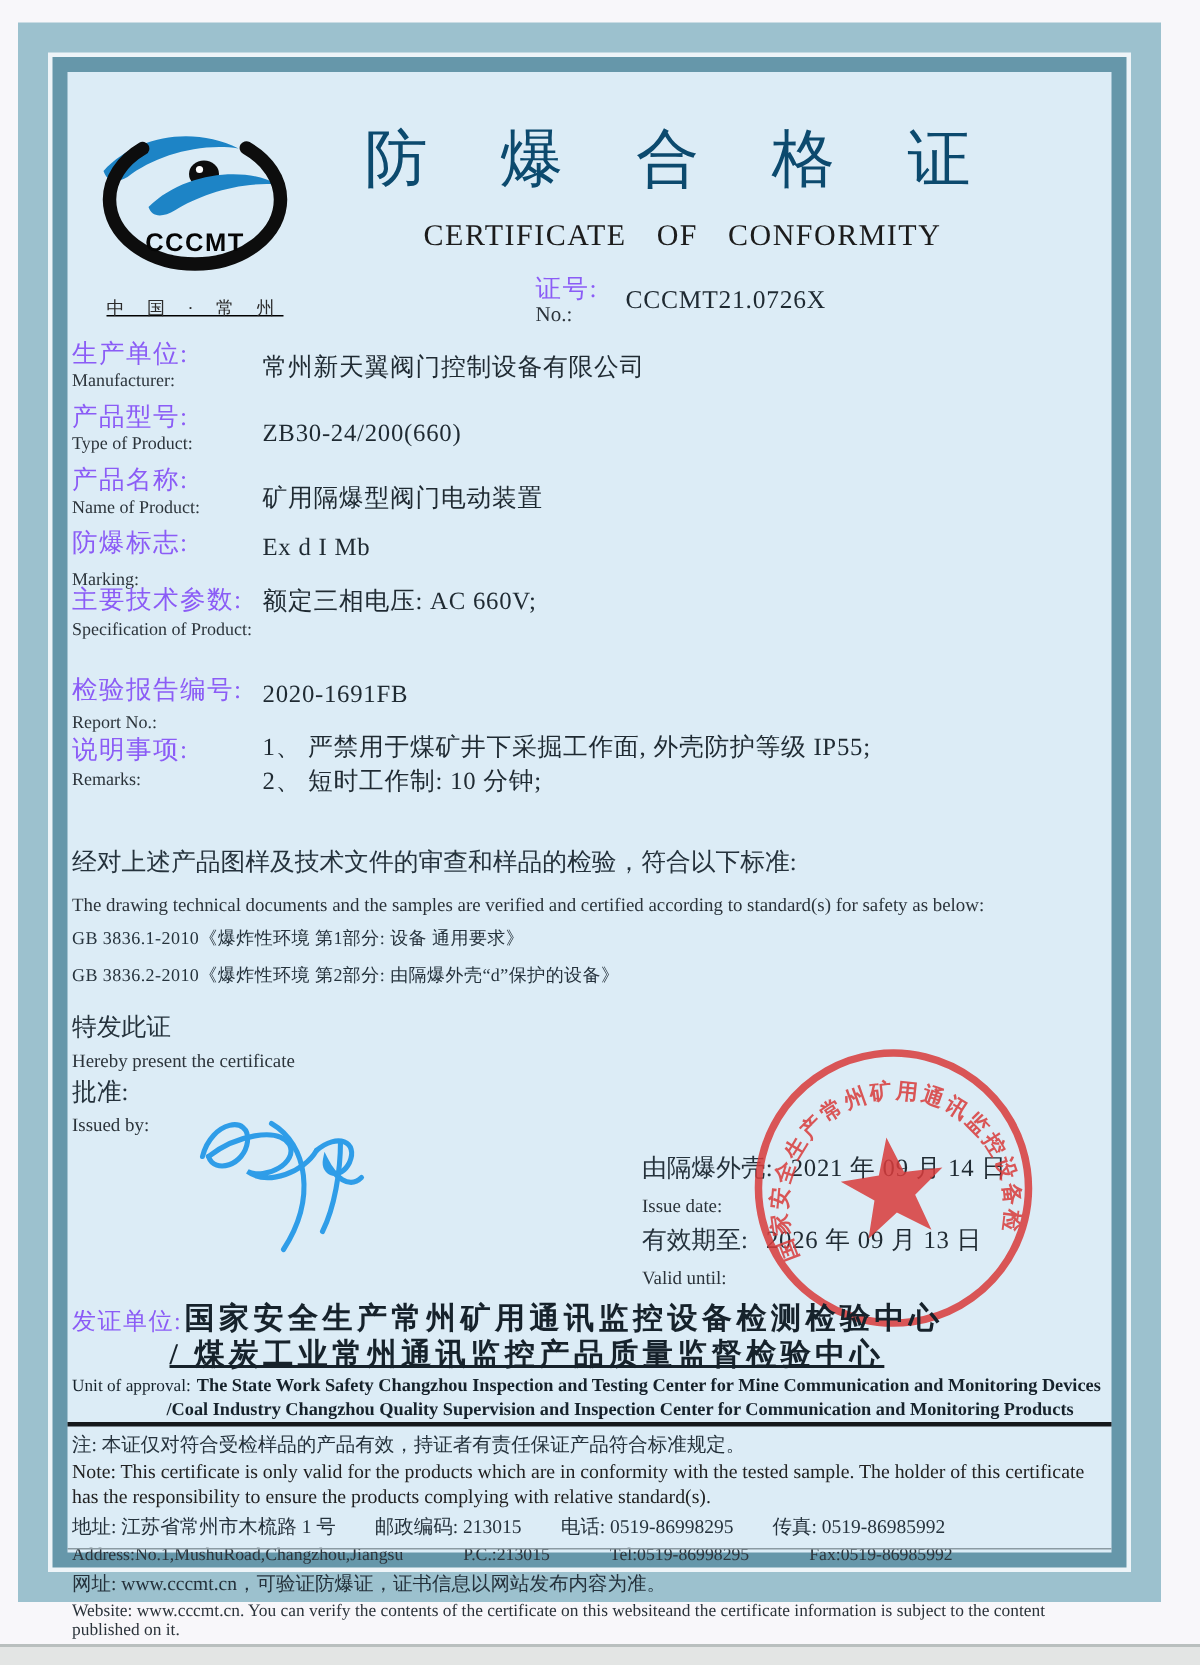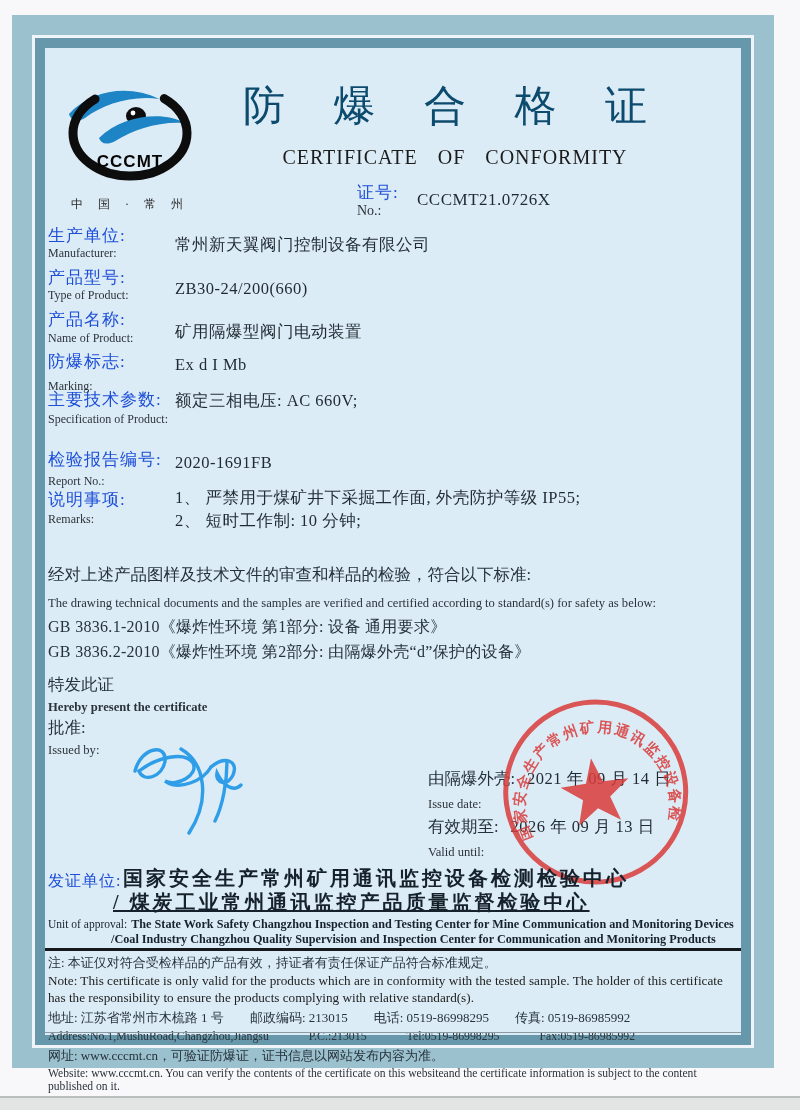--- a/index.html
+++ b/index.html
@@ -4,29 +4,29 @@
 <style>
   html,body{margin:0;padding:0;}
   body{width:800px;height:1110px;background:#ecebef;font-family:"Liberation Serif", serif;-webkit-font-smoothing:antialiased;}
   .scan{position:relative;width:800px;height:1110px;background:#f8f7fa;overflow:hidden;}
   .page-bottom-edge{position:absolute;left:0;top:1096px;width:800px;height:14px;background:#e3e5e4;border-top:2px solid #b9bfbe;}
   .band-outer{position:absolute;left:12px;top:15px;width:762px;height:1053px;background:#9cc1ce;}
   .band-gap{position:absolute;inset:20px;background:#eef4f8;}
   .band-inner{position:absolute;inset:3px;background:#6697aa;}
   .content{position:absolute;inset:10px;background:#dcecf6;}
   .abs{position:absolute;}
-  .cn{color:#1d4ed8;}
+  .cn{color:#8b5cf6;}
   .en{font-family:"Liberation Serif", serif;color:#2b333a;}
   .title-cn{font-size:42px;letter-spacing:10px;word-spacing:18px;color:#0c4a6e;text-align:center;font-weight:500;}
   .title-en{font-size:20px;word-spacing:14px;letter-spacing:1px;color:#1c1c1c;text-align:center;font-weight:500;}
   .lab-cn{font-size:17px;letter-spacing:1px;}
   .lab-en{font-size:12px;}
   .val{font-size:16.5px;color:#1f2a32;letter-spacing:.5px;}
   .small-cn{font-size:16.5px;color:#25323c;}
-  .std{font-size:16px;color:#25323c;letter-spacing:.3px;}
+  .std{font-size:12px;color:#25323c;letter-spacing:.3px;}
   .bold-cn{font-weight:bold;font-size:20px;letter-spacing:3px;color:#16222b;}
   .bold-en{font-weight:bold;font-size:12.2px;color:#16222b;}
   .rule-thick{height:3px;background:#15191c;}
   .rule-thin{height:1px;background:#8a9aa2;}
   .note-cn{font-size:13px;color:#25323c;}
   .note-en{font-size:13.2px;color:#222;line-height:1.3;}
   .foot-row{display:flex;gap:26px;align-items:center;}
   .foot-row-en{display:flex;gap:40px;}
   .logo-cn{font-size:12px;letter-spacing:6px;color:#2a2a2a;text-align:center;width:150px;}
   .sig-svg path{stroke:#2f9de8;stroke-width:3.4;fill:none;stroke-linecap:round;}
@@ -34,21 +34,21 @@
 </style>
 </head>
 <body>
 
 <div class="scan">
   <div class="band-outer">
     <div class="band-gap">
       <div class="band-inner">
         <div class="content">
 
-          <div class="abs" style="left:10px;top:30px;width:150px;">
+          <div class="abs" style="left:10px;top:30px;width:150px;text-decoration:underline;">
             <svg width="150" height="114" viewBox="0 0 150 114">
               <path d="M14,36 C36,12 74,6 104,21 C78,17 48,26 30,40 C21,45 16,42 14,36 Z" fill="#1d84c6"></path>
               <ellipse cx="81" cy="38" rx="10" ry="9" fill="#0d0d0d"></ellipse>
               <circle cx="78" cy="35" r="2.4" fill="#ffffff"></circle>
               <path d="M44,60 C68,36 110,33 130,45 C104,43 78,52 62,62 C52,68 46,66 44,60 Z" fill="#1d84c6"></path>
               <ellipse cx="75" cy="55" rx="57" ry="43" fill="none" stroke="#0d0d0d" stroke-width="9" stroke-dasharray="200 72 48" stroke-linecap="round"></ellipse>
               <text x="75" y="89" text-anchor="middle" font-size="17" font-weight="bold" fill="#060606" letter-spacing="1" font-family="Liberation Sans, sans-serif">CCCMT</text>
             </svg>
             <div class="logo-cn">中 国 · 常 州</div>
           </div>
@@ -96,21 +96,21 @@
             <div class="abs val" style="left:130px;top:439px;">1、 严禁用于煤矿井下采掘工作面, 外壳防护等级 IP55;</div>
             <div class="abs val" style="left:130px;top:462px;">2、 短时工作制: 10 分钟;</div>
           </div>
 
           <div class="abs small-cn" style="left:3px;top:516px;font-size:16.5px;text-align:right;">经对上述产品图样及技术文件的审查和样品的检验，符合以下标准:</div>
           <div class="abs en" style="left:3px;top:548px;font-size:12.6px;">The drawing technical documents and the samples are verified and certified according to standard(s) for safety as below:</div>
           <div class="abs std" style="left:3px;top:569px;">GB 3836.1-2010《爆炸性环境 第1部分: 设备 通用要求》</div>
           <div class="abs std" style="left:3px;top:594px;">GB 3836.2-2010《爆炸性环境 第2部分: 由隔爆外壳“d”保护的设备》</div>
 
           <div class="abs small-cn" style="left:3px;top:626px;">特发此证</div>
-          <div class="abs en" style="left:3px;top:652px;font-size:12.6px;font-weight:bold;">Hereby present the certificate</div>
+          <div class="abs en" style="left:3px;top:652px;font-size:12.6px;">Hereby present the certificate</div>
           <div class="abs small-cn" style="left:3px;top:669px;">批准:</div>
           <div class="abs en" style="left:3px;top:695px;font-size:12.6px;">Issued by:</div>
 
           <svg class="abs sig-svg" style="left:70px;top:685px;" width="150" height="115" viewBox="0 0 150 115">
             <path d="M20,38 C26,14 52,10 50,28 C48,44 28,50 24,38"></path>
             <path d="M24,38 C42,24 70,18 78,30 C84,42 62,54 50,48 C64,58 88,48 96,34"></path>
             <path d="M66,16 C90,30 96,66 74,100"></path>
             <path d="M96,34 C110,22 124,28 118,42 C112,54 100,50 102,40 C108,52 118,60 126,52"></path>
             <path d="M112,28 C112,48 108,72 100,88"></path>
           </svg>

